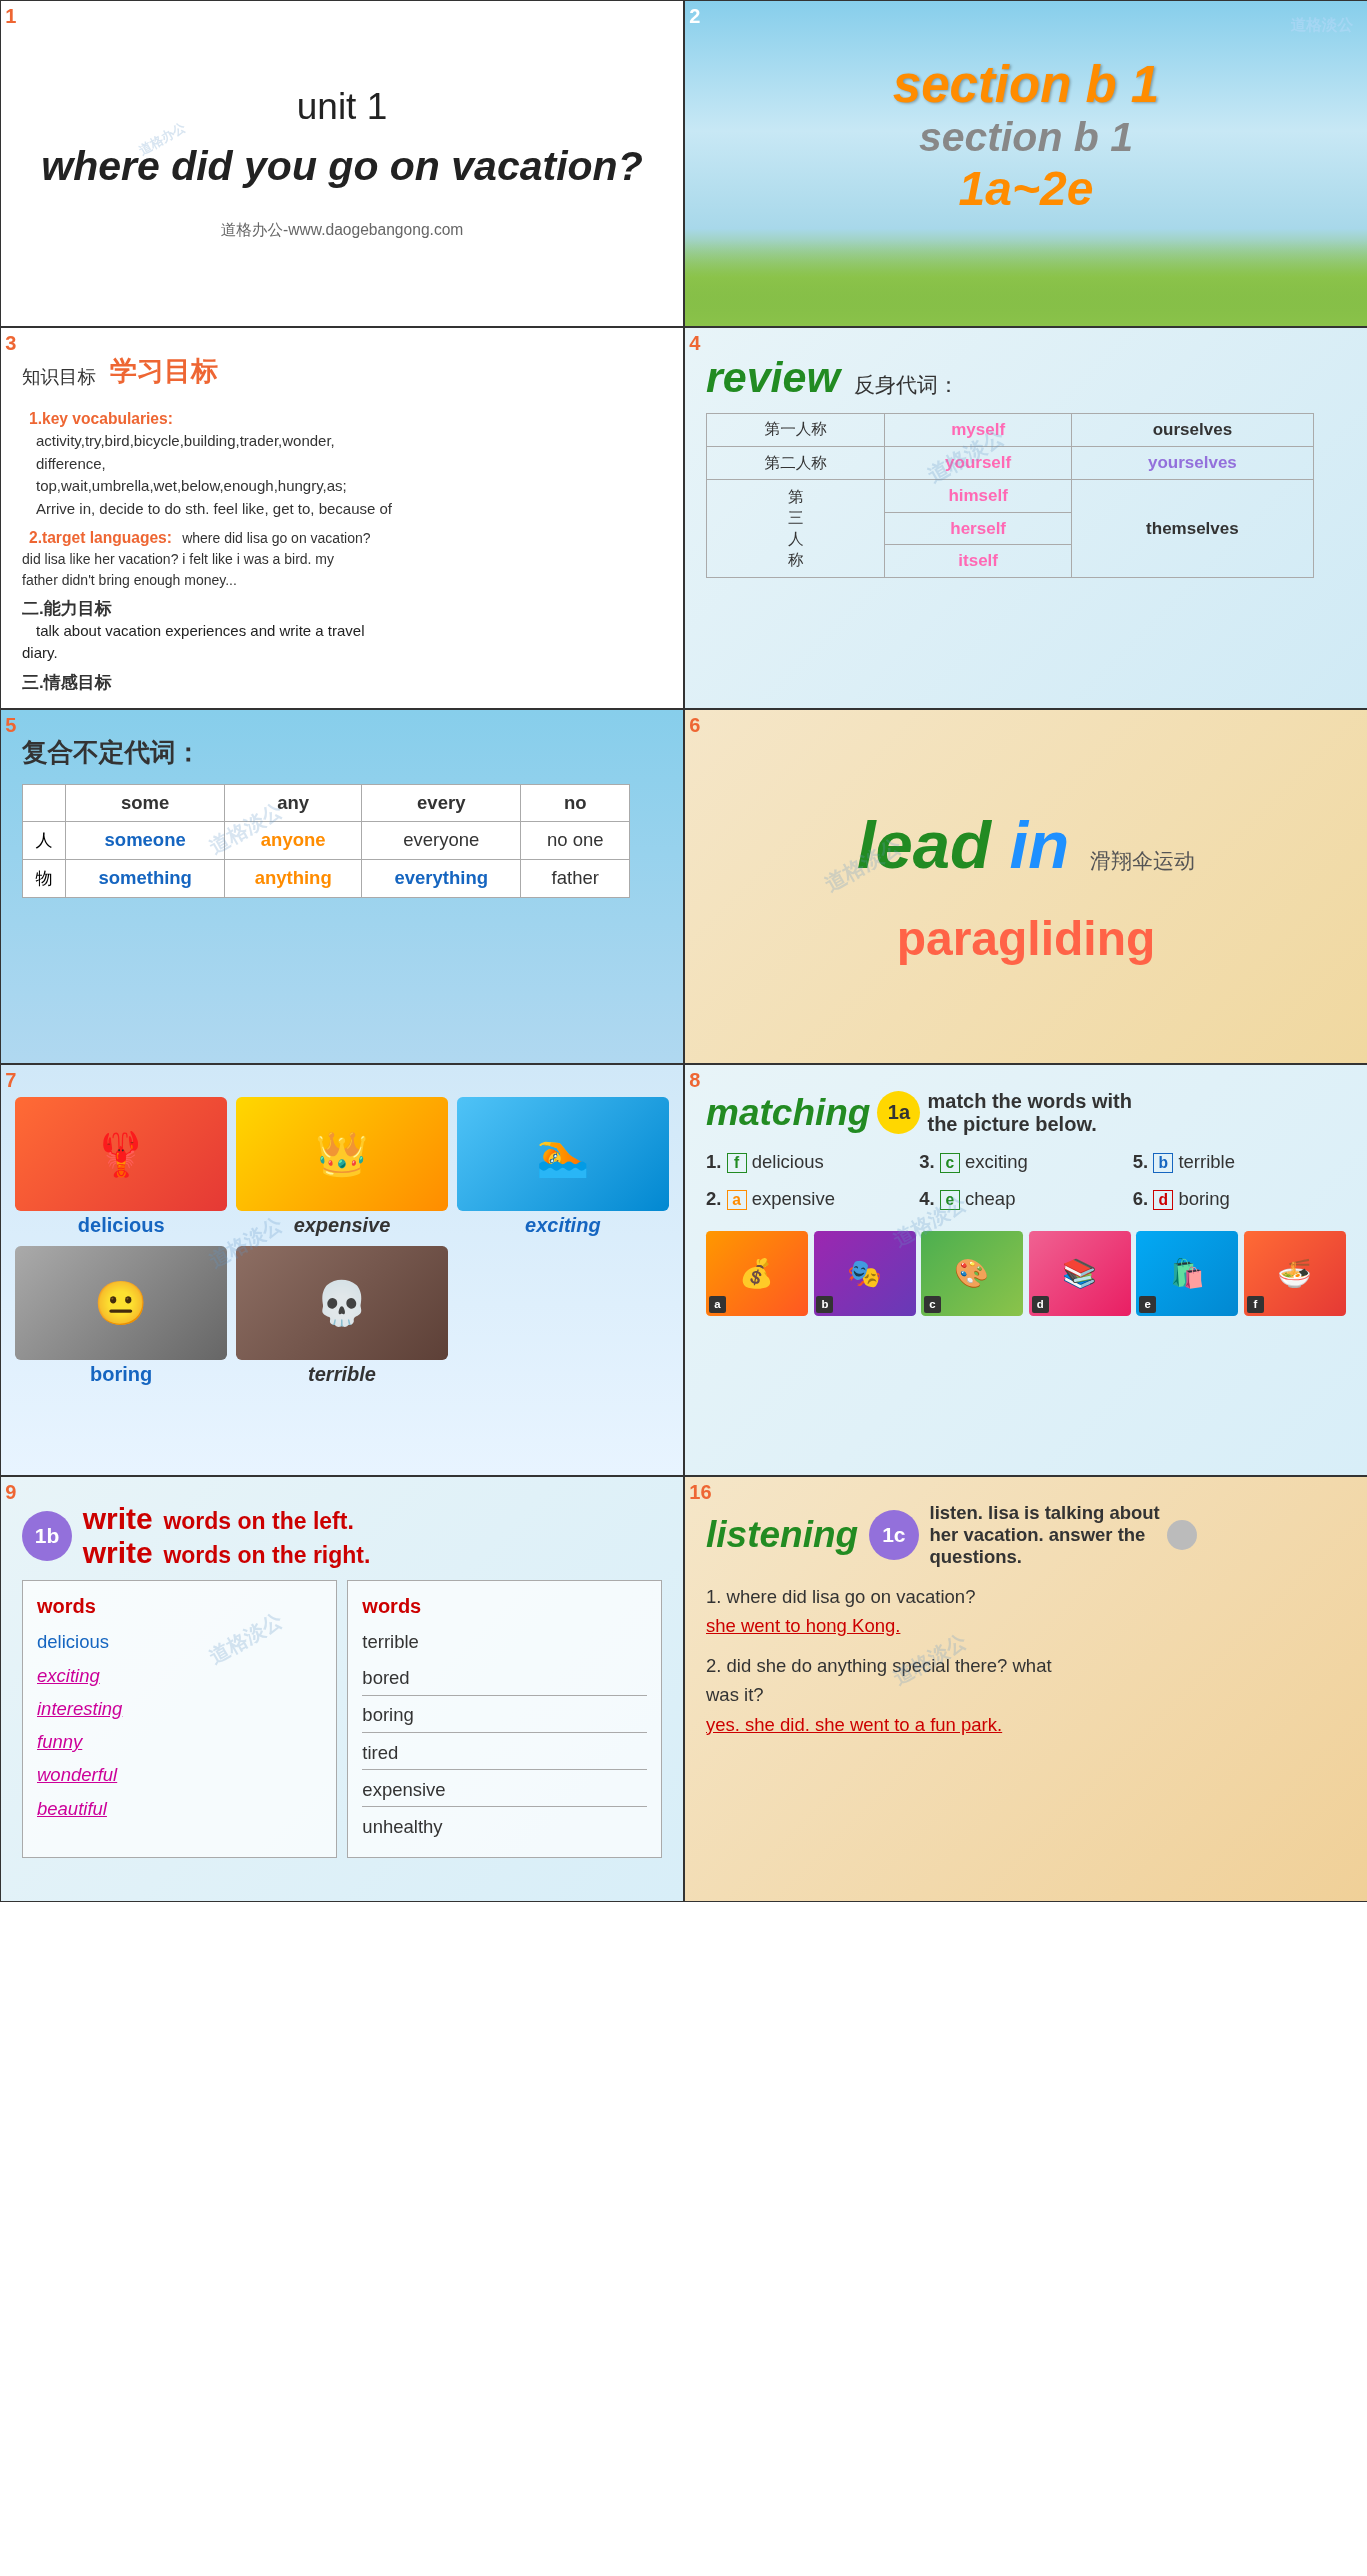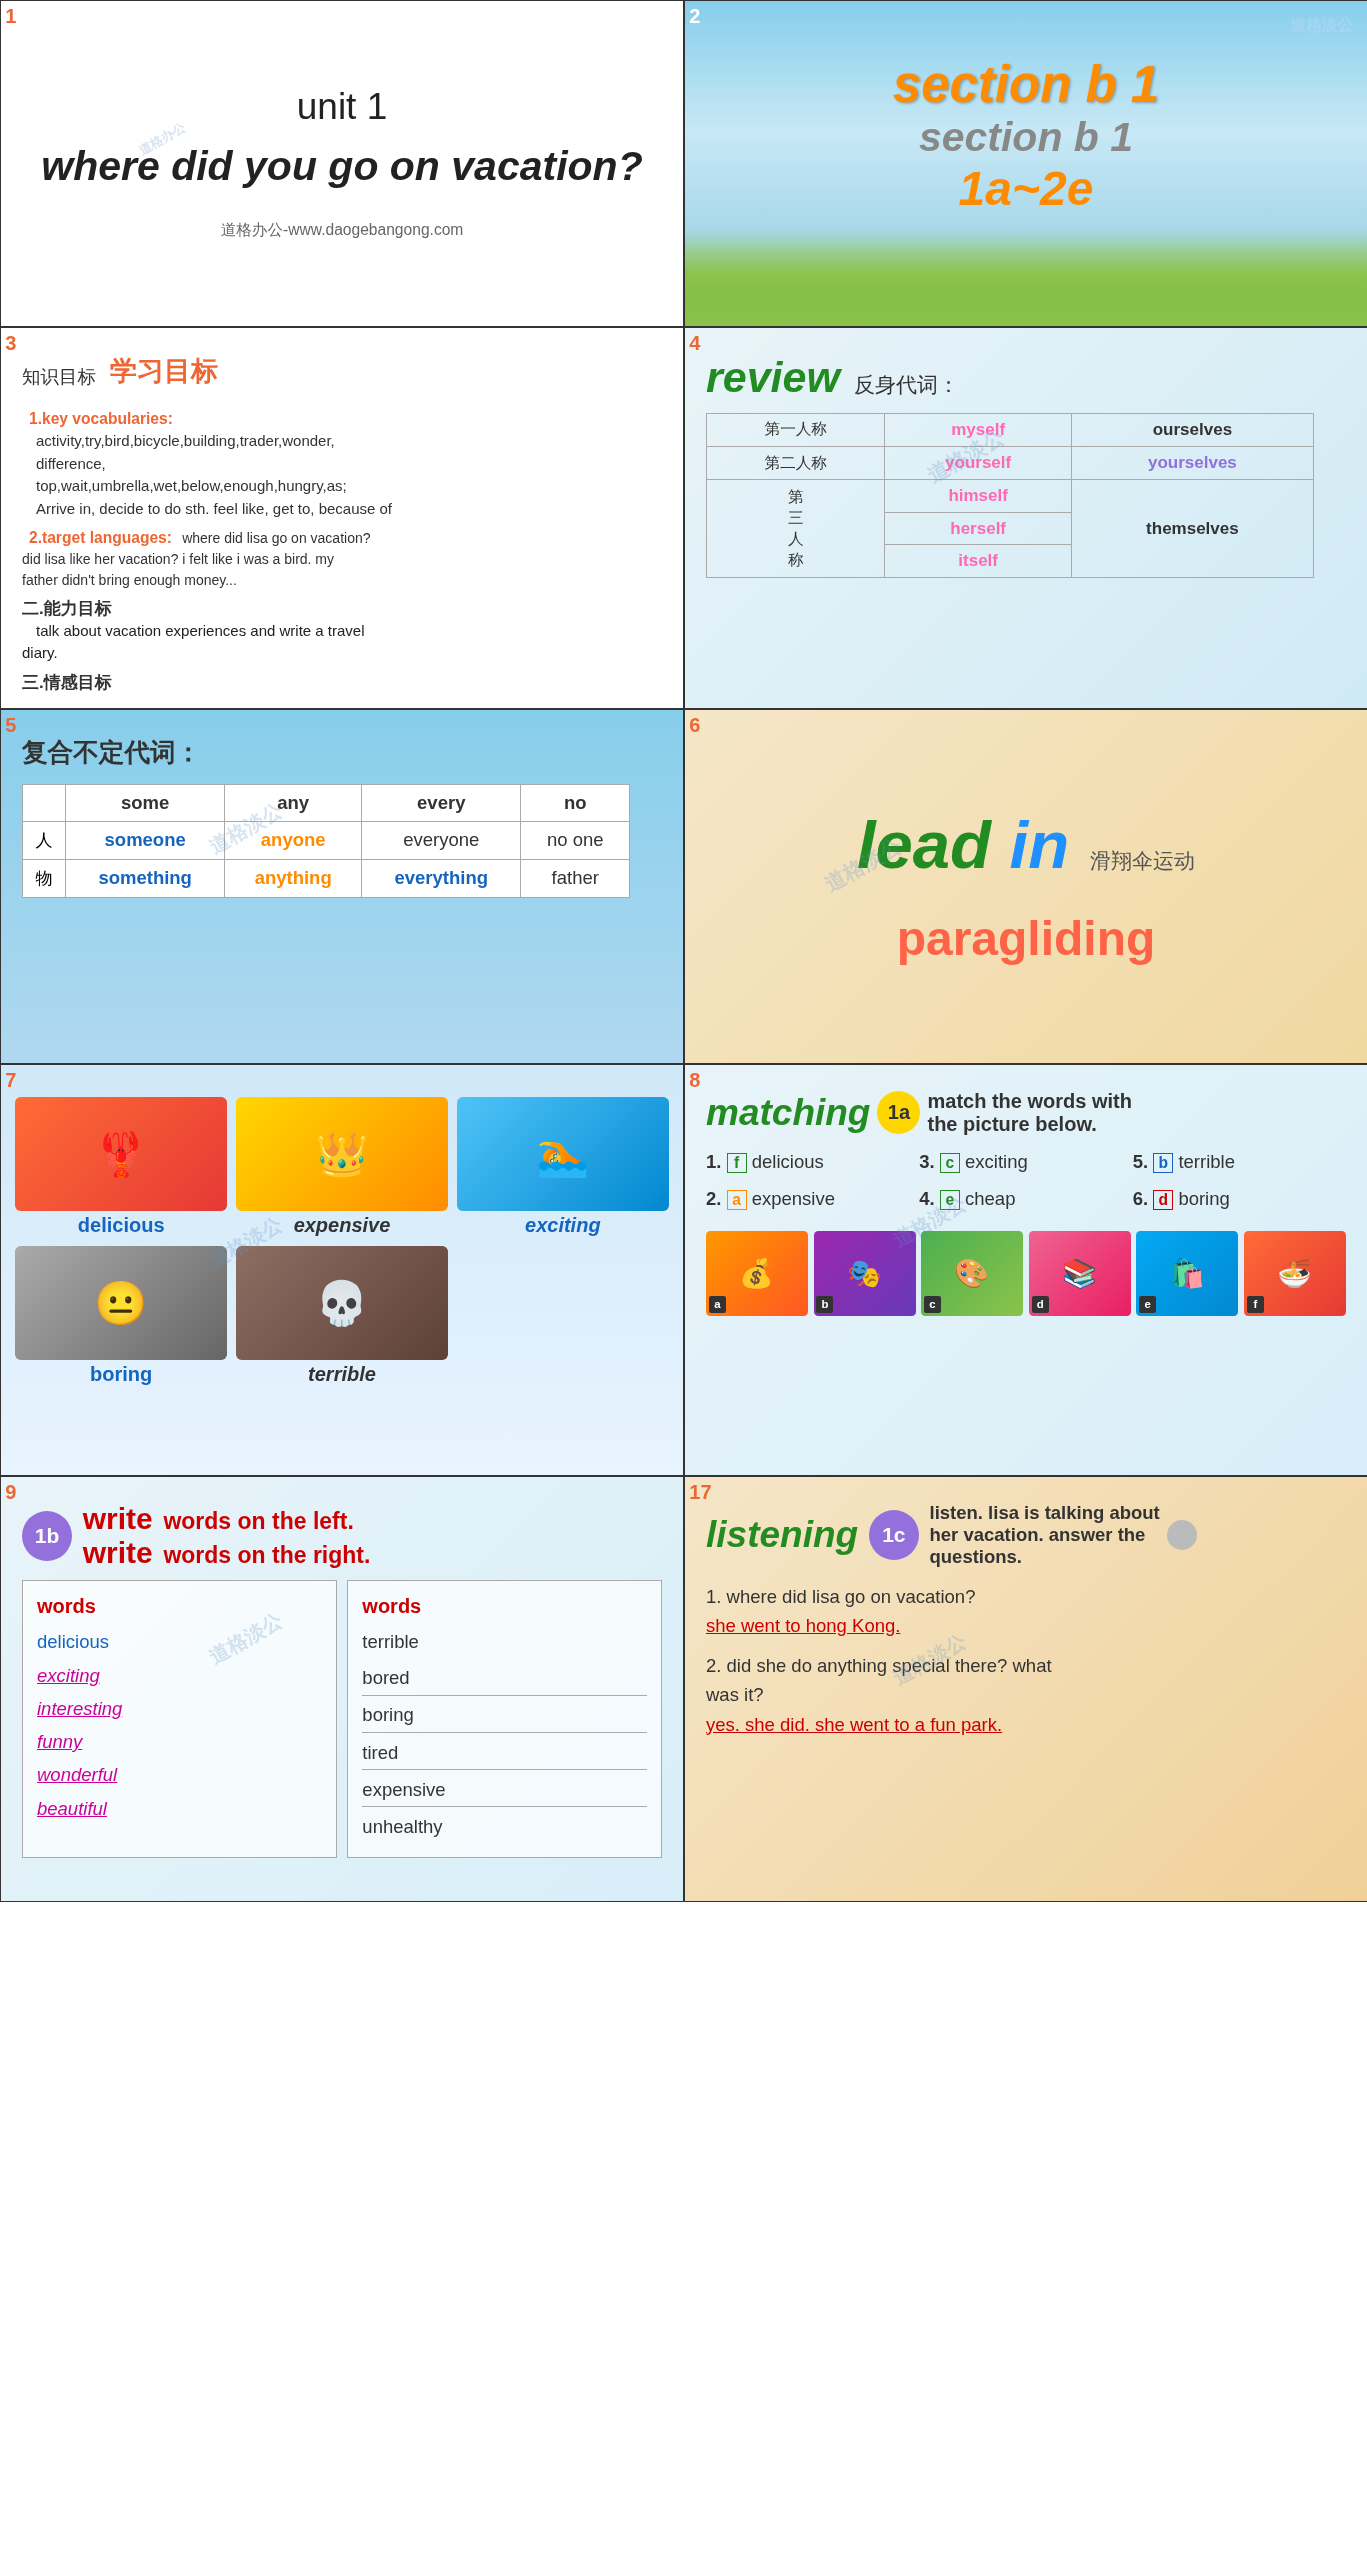--- a/index.html
+++ b/index.html
@@ -652,21 +652,21 @@
         <div class="word-item dark" style="border-bottom:1.4px solid #aaa; display:block; margin:2.8px 0;">bored</div>
         <div class="word-item dark" style="border-bottom:1.4px solid #aaa; display:block; margin:2.8px 0;">boring</div>
         <div class="word-item dark" style="border-bottom:1.4px solid #aaa; display:block; margin:2.8px 0;">tired</div>
         <div class="word-item dark" style="border-bottom:1.4px solid #aaa; display:block; margin:2.8px 0;">expensive</div>
         <div class="word-item dark">unhealthy</div>
       </div>
     </div>
   </div>
 
   <div class="slide slide-10" style="position:relative; padding-top:25px;">
-    <div class="slide-num-badge">17</div>
+    <div class="slide-num-badge">16</div>
     <div class="watermark-text" style="top:40%;left:30%;font-size:20px;">道格淡公</div>
     <div style="display:flex; align-items:center; margin-bottom:10.7px;">
       <span class="listening-title">listening</span>
       <span class="badge-1c">1c</span>
       <span class="listen-text">listen. lisa is talking about<br>her vacation. answer the<br>questions.</span>
       <span style="display:inline-block;width:30px;height:30px;background:#bbb;border-radius:50%;margin-left:7px;"></span>
     </div>
     <div class="question">1. where did lisa go on vacation?</div>
     <div class="answer">she went to hong Kong.</div>
     <div class="question" style="margin-top:14px;">2. did she do anything special there? what<br>was it?</div>

